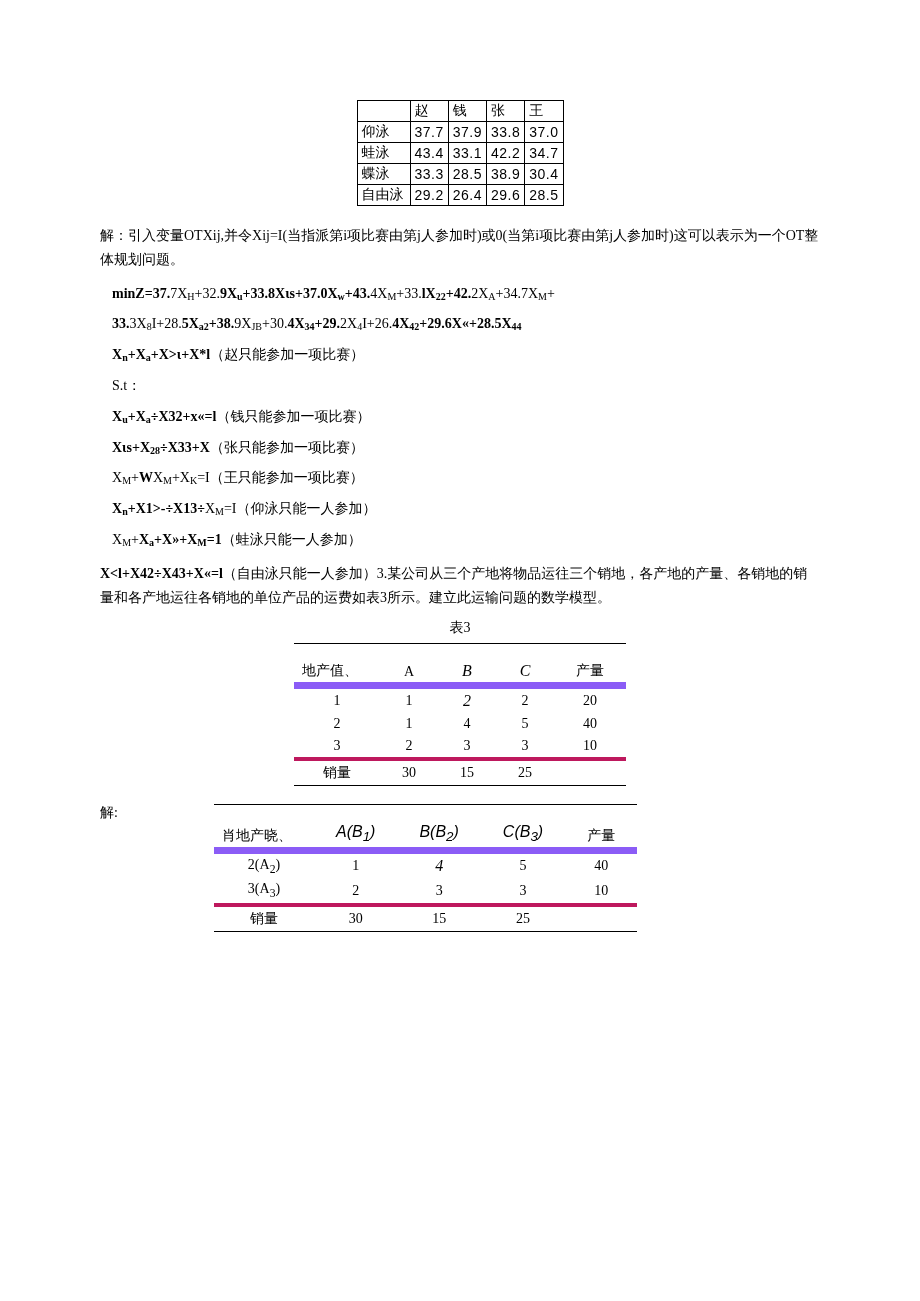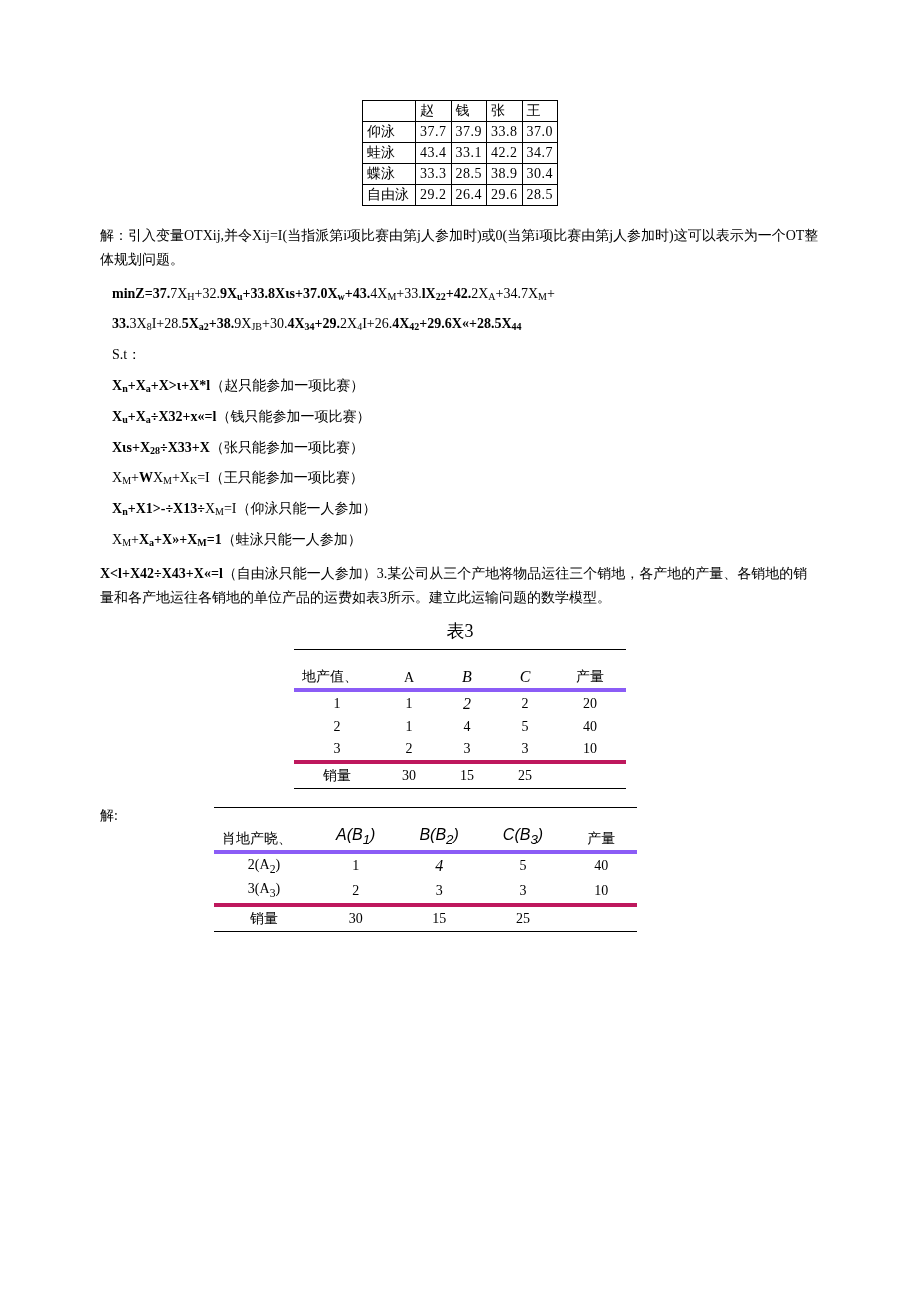--- a/index.html
+++ b/index.html
@@ -22,58 +22,58 @@
     border: 1px solid #000;
     padding: 1px 4px;
     font-size: 14px;
     font-family: "SimSun", serif;
     white-space: nowrap;
   }
   table.t1 td.cell-empty {
     min-width: 44px;
   }
   table.t1 td.num {
-    font-family: Liberation Serif, serif;
+    font-family: Liberation Sans, sans-serif;
     letter-spacing: 0.5px;
     margin-top: 28px;
   }
   .para {
     margin: 10px 0;
     line-height: 1.7;
   }
   .formula {
     margin: 7px 12px;
     line-height: 1.7;
   }
   .sub {
     font-size: 10px;
     vertical-align: -2px;
   }
   .serif-ital { font-style: italic; font-family: Liberation Sans, sans-serif; }
   .center-title {
     text-align: center;
     margin: 8px 0 6px 0;
-    font-size: 18px;
+    font-size: 14px;
   }
   table.t3 {
     border-collapse: collapse;
     margin: 0 auto 18px auto;
     font-family: "SimSun", serif;
     font-size: 14px;
   }
   table.t3 th, table.t3 td {
     padding: 3px 22px;
     text-align: center;
     border: none;
   }
   table.t3 .top-border td, table.t3 .top-border th {
     border-top: 1px solid #000;
   }
   table.t3 .head-row th {
-    border-bottom: 4px solid #8b5cf6;
+    border-bottom: 7px solid #8b5cf6;
     font-weight: normal;
     padding-top: 18px;
     padding-bottom: 2px;
     vertical-align: bottom;
   }
   table.t3 .head-row th.first {
     text-align: left;
     padding-left: 8px;
   }
   table.t3 td.first {
@@ -137,23 +137,23 @@
 
   <div class="para">解：引入变量OTXij,并令Xij=I(当指派第i项比赛由第j人参加时)或0(当第i项比赛由第j人参加时)这可以表示为一个OT整体规划问题。</div>
 
   <div class="formula">
     <b>minZ=37.</b>7X<span class="sub">H</span>+32.<b>9X<span class="sub">u</span>+33.8Xιs+37.0X<span class="sub">w</span>+43.</b>4X<span class="sub">M</span>+33.<b>lX<span class="sub">22</span>+42.</b>2X<span class="sub">A</span>+34.7X<span class="sub">M</span>+
   </div>
   <div class="formula">
     <b>33.</b>3X<span class="sub">8</span>I+28.<b>5X<span class="sub">a2</span>+38.</b>9X<span class="sub">JB</span>+30.<b>4X<span class="sub">34</span>+29.</b>2X<span class="sub">4</span>I+26.<b>4X<span class="sub">42</span>+29.6X«+28.5X<span class="sub">44</span></b>
   </div>
 
+  <div class="formula"><b>X<span class="sub">n</span>+X<span class="sub">a</span>+X&gt;ι+X*l</b>（赵只能参加一项比赛）</div>
+
   <div class="formula">S.t：</div>
-
-  <div class="formula"><b>X<span class="sub">n</span>+X<span class="sub">a</span>+X&gt;ι+X*l</b>（赵只能参加一项比赛）</div>
   <div class="formula"><b>X<span class="sub">u</span>+X<span class="sub">a</span>÷X32+x«=l</b>（钱只能参加一项比赛）</div>
   <div class="formula"><b>Xιs+X<span class="sub">28</span>÷X33+X</b>（张只能参加一项比赛）</div>
   <div class="formula">X<span class="sub">M</span>+<b>W</b>X<span class="sub">M</span>+X<span class="sub">K</span>=I（王只能参加一项比赛）</div>
   <div class="formula"><b>X<span class="sub">n</span>+X1&gt;-÷X13÷</b>X<span class="sub">M</span>=I（仰泳只能一人参加）</div>
   <div class="formula">X<span class="sub">M</span>+<b>X<span class="sub">a</span>+X»+X<span class="sub">M</span>=1</b>（蛙泳只能一人参加）</div>
 
   <div class="para">
     <b>X&lt;l+X42÷X43+X«=l</b>（自由泳只能一人参加）<span>3.某公司从三个产地将物品运往三个销地，各产地的产量、各销地的销量和各产地运往各销地的单位产品的运费如表3所示。建立此运输问题的数学模型。</span>
   </div>
 

